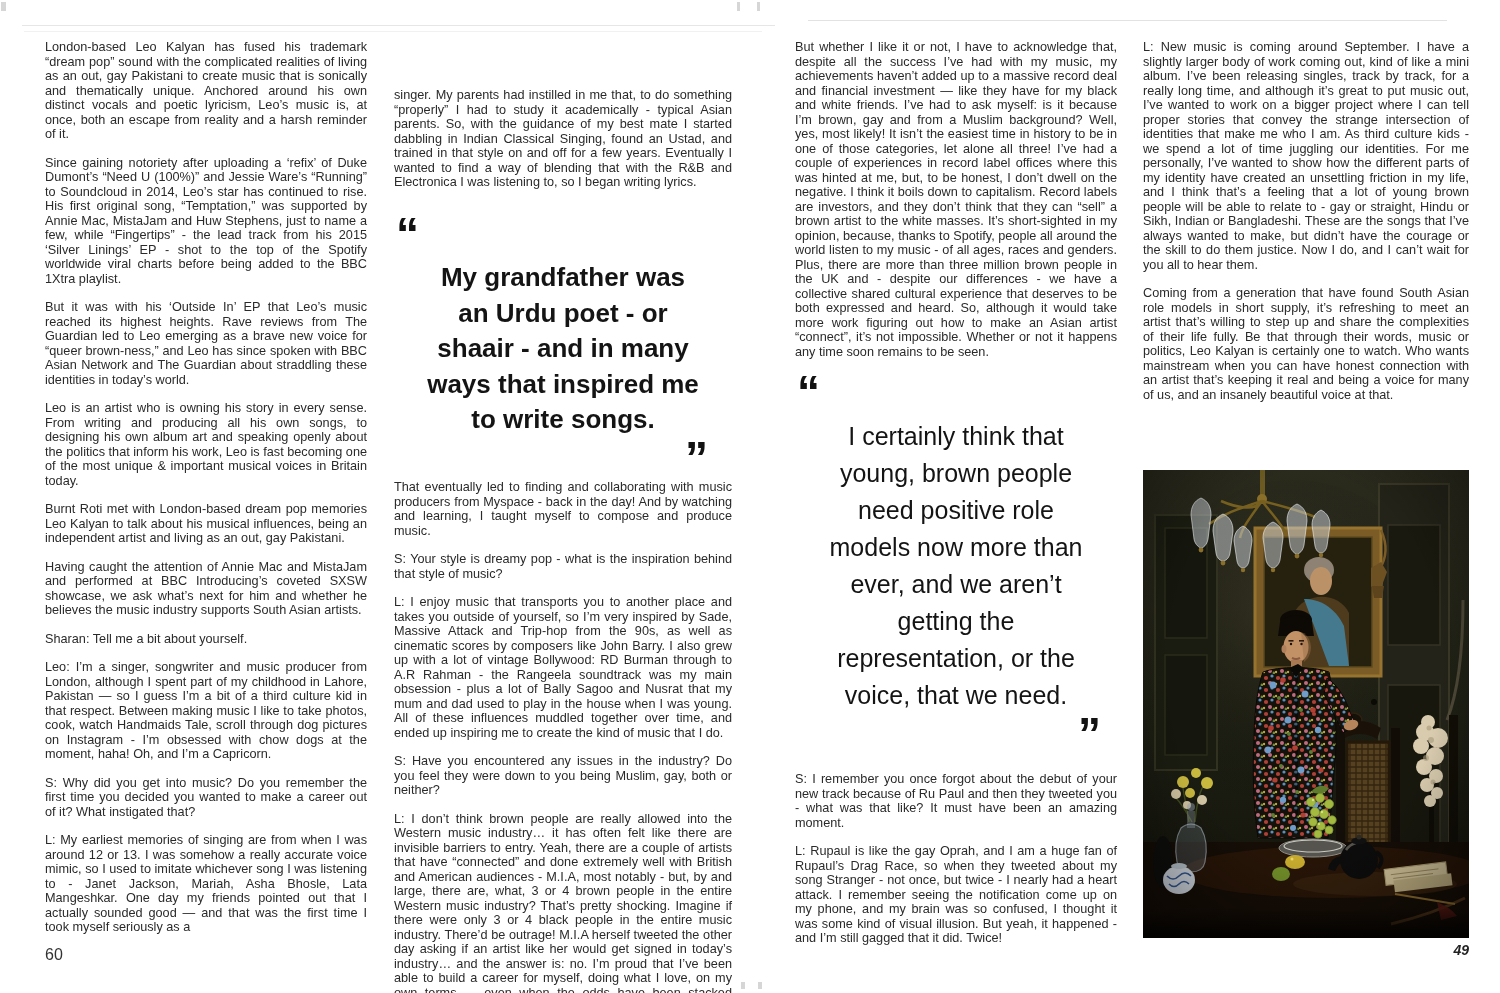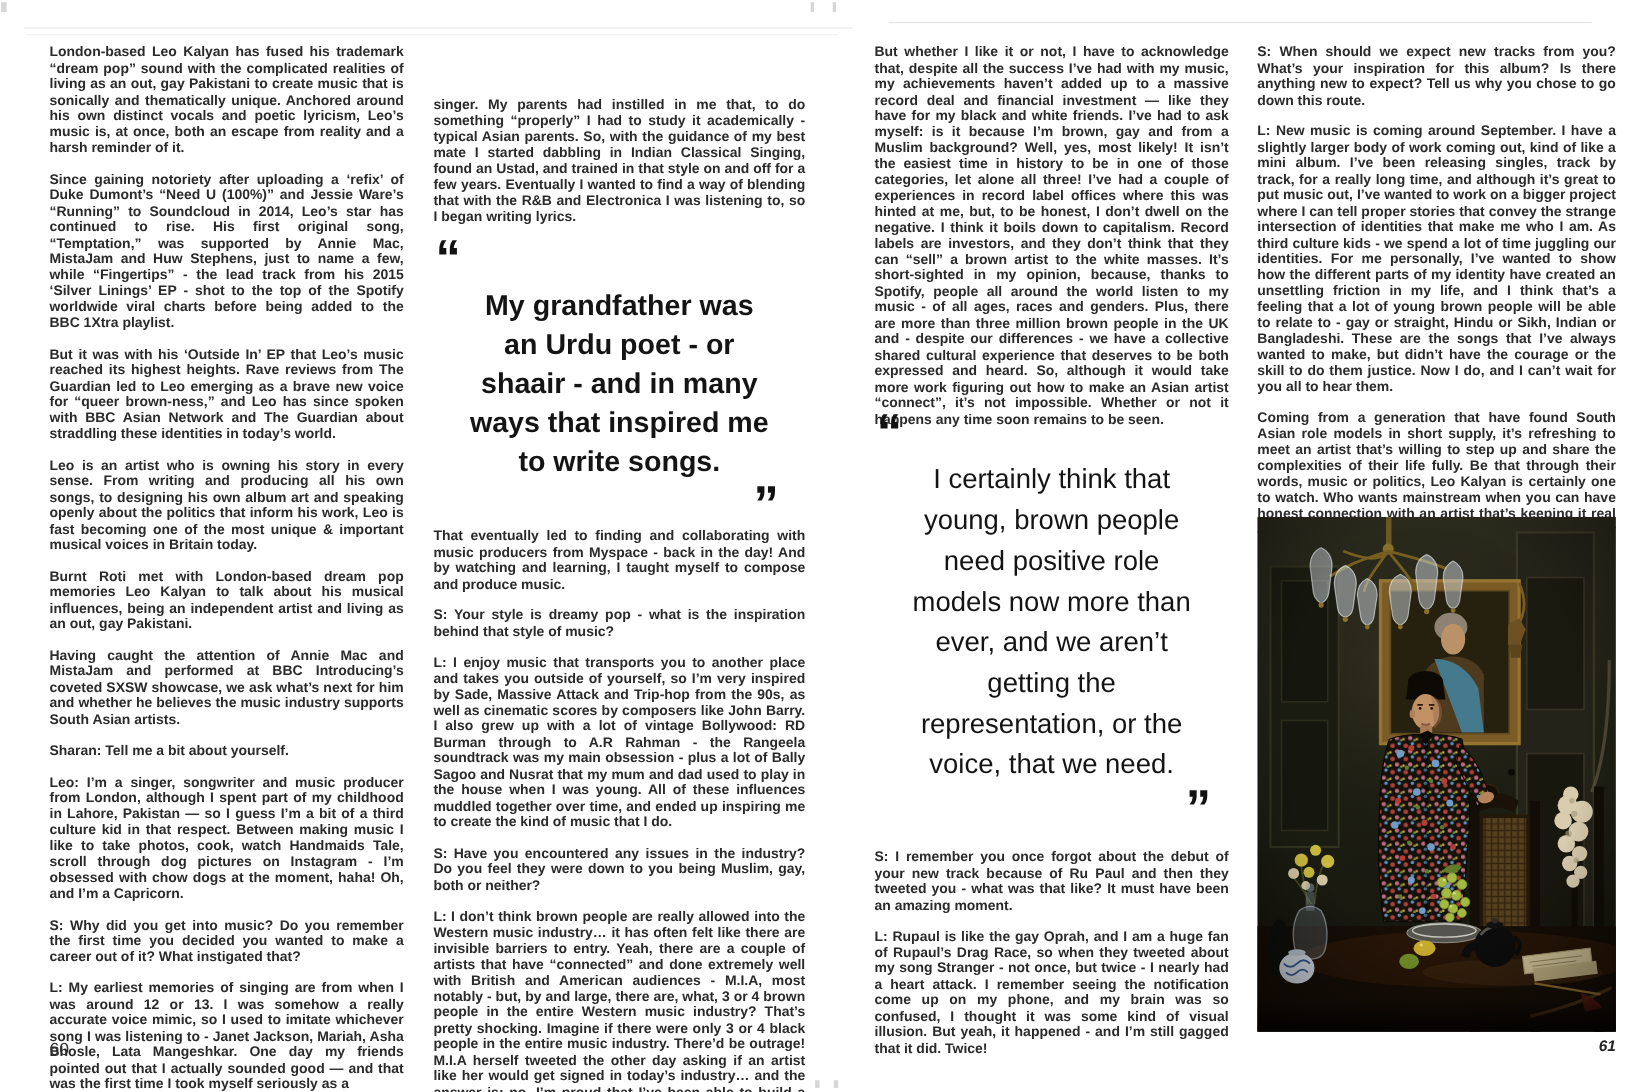--- a/index.html
+++ b/index.html
@@ -1,21 +1,21 @@
 <!DOCTYPE html>
 <html><head>
 <meta charset="utf-8">
 <style>
   html,body{margin:0;padding:0;background:#ffffff;}
   .spread{position:relative;width:1500px;height:993px;background:#ffffff;overflow:hidden;
           font-family:"Liberation Sans","DejaVu Sans",sans-serif;color:#262626;}
   .hairline{position:absolute;height:1px;background:#e6e6e6;}
   .cropmark{position:absolute;background:#d6d6d6;}
   .col{position:absolute;top:40px;}
-  .col p{margin:0 0 14px 0;font-size:12.7px;line-height:14.5px;text-align:justify;color:#2a2a2a;font-weight:bold;}
+  .col p{margin:0 0 14px 0;font-size:12.7px;line-height:14.5px;text-align:justify;color:#2a2a2a;}
   .grp{position:absolute;left:0;right:0;}
   .pullquote{color:#121212;}
   .q-open{font-size:46px;font-weight:bold;line-height:44px;text-align:left;margin-left:2px;}
   .q-close{font-size:46px;font-weight:bold;line-height:40px;text-align:right;margin-right:24px;}
   .q-text{text-align:center;margin:4px auto 0 auto;color:#141414;}
   .quote1 .q-text{width:272px;font-size:26px;line-height:35.5px;font-weight:bold;}
   .quote2 .q-text{width:266px;font-size:25px;line-height:37px;}
   .pagenum{position:absolute;font-size:16px;color:#333;}
   #pn61{font-style:italic;font-weight:bold;text-align:right;font-size:14px;color:#222;}
   .photo{position:absolute;left:1143px;top:470px;width:326px;height:468px;}
@@ -74,21 +74,20 @@
       <div class="q-text">I certainly think that young, brown people need positive role models now more than ever, and we aren’t getting the representation, or the voice, that we need.</div>
       <div class="q-close" style="margin-right:16px;">”</div>
     </div>
     <div class="grp" style="top:732px;">
       <p>S: I remember you once forgot about the debut of your new track because of Ru Paul and then they tweeted you - what was that like? It must have been an amazing moment.</p>
       <p>L: Rupaul is like the gay Oprah, and I am a huge fan of Rupaul’s Drag Race, so when they tweeted about my song Stranger - not once, but twice - I nearly had a heart attack. I remember seeing the notification come up on my phone, and my brain was so confused, I thought it was some kind of visual illusion. But yeah, it happened - and I’m still gagged that it did. Twice!</p>
     </div>
   </div>
 
   <div class="col" style="left:1143px;width:326px;">
-    <p>S: When should we expect new tracks from you? What’s your inspiration for this album? Is there anything new to expect? Tell us why you chose to go down this route.</p>
     <p>L: New music is coming around September. I have a slightly larger body of work coming out, kind of like a mini album. I’ve been releasing singles, track by track, for a really long time, and although it’s great to put music out, I’ve wanted to work on a bigger project where I can tell proper stories that convey the strange intersection of identities that make me who I am. As third culture kids - we spend a lot of time juggling our identities. For me personally, I’ve wanted to show how the different parts of my identity have created an unsettling friction in my life, and I think that’s a feeling that a lot of young brown people will be able to relate to - gay or straight, Hindu or Sikh, Indian or Bangladeshi. These are the songs that I’ve always wanted to make, but didn’t have the courage or the skill to do them justice. Now I do, and I can’t wait for you all to hear them.</p>
     <p>Coming from a generation that have found South Asian role models in short supply, it’s refreshing to meet an artist that’s willing to step up and share the complexities of their life fully. Be that through their words, music or politics, Leo Kalyan is certainly one to watch. Who wants mainstream when you can have honest connection with an artist that’s keeping it real and being a voice for many of us, and an insanely beautiful voice at that.</p>
   </div>
 
   <svg class="photo" viewBox="0 0 326 468" role="img">
     <defs>
       <linearGradient id="wallG" x1="0" y1="0" x2="0" y2="1">
         <stop offset="0" stop-color="#2a2a1d"></stop>
           <stop offset="0.55" stop-color="#1d1e13"></stop>
           <stop offset="1" stop-color="#12120a"></stop>
@@ -319,15 +318,15 @@
       </g>
       <path d="M252,424 l60,10" stroke="#8a6a2e" stroke-width="2.2"></path>
       <path d="M294,432 q14,6 20,14 l-16,4 z" fill="#5a1a14" opacity="0.85"></path>
       <rect x="0" y="438" width="326" height="30" fill="url(#fadeB)"></rect>
     </g>
 
     <rect width="326" height="468" fill="url(#vig)"></rect>
   </svg>
 
   <div class="pagenum" id="pn60" style="left:45px;top:946px;">60</div>
-  <div class="pagenum" id="pn61" style="left:1143px;top:942px;width:326px;">61</div>
+  <div class="pagenum" id="pn61" style="left:1143px;top:942px;width:326px;">49</div>
 
 </div>
 
 </body></html>

